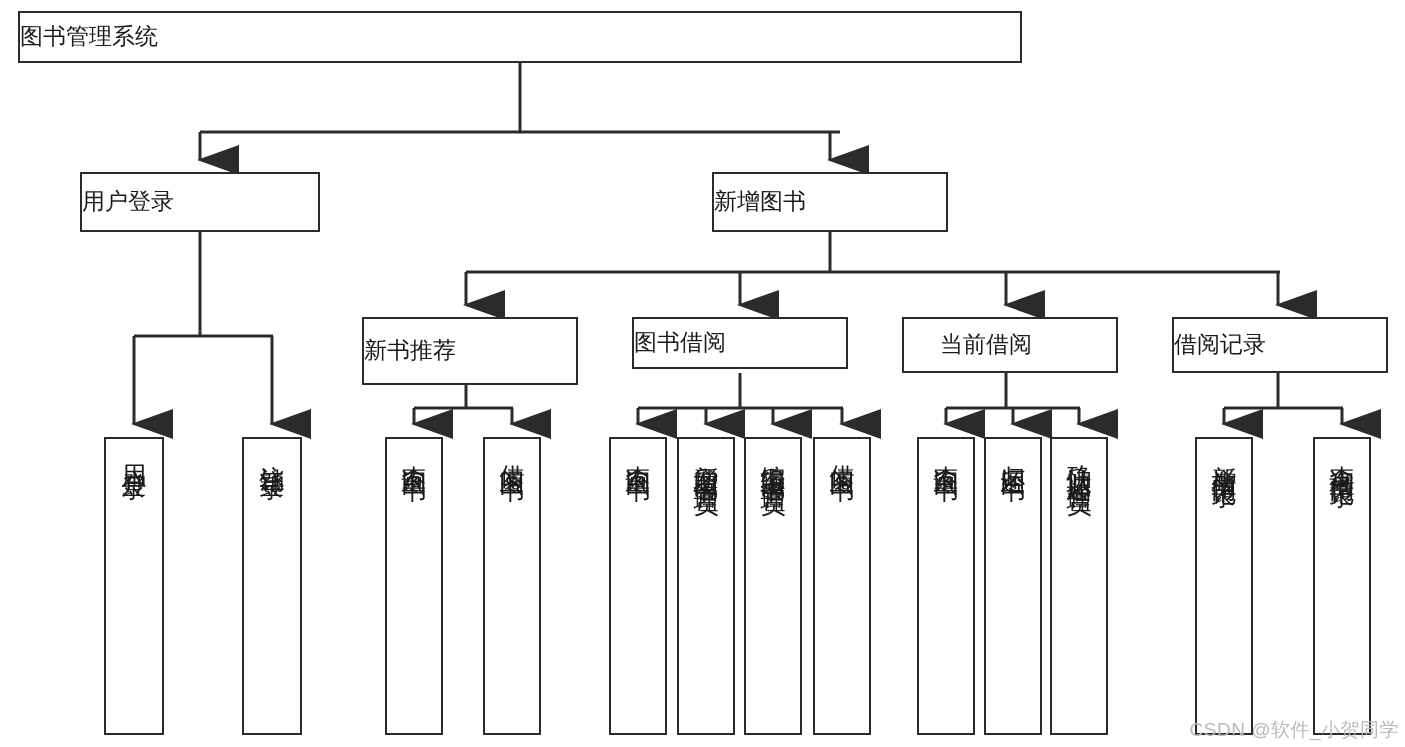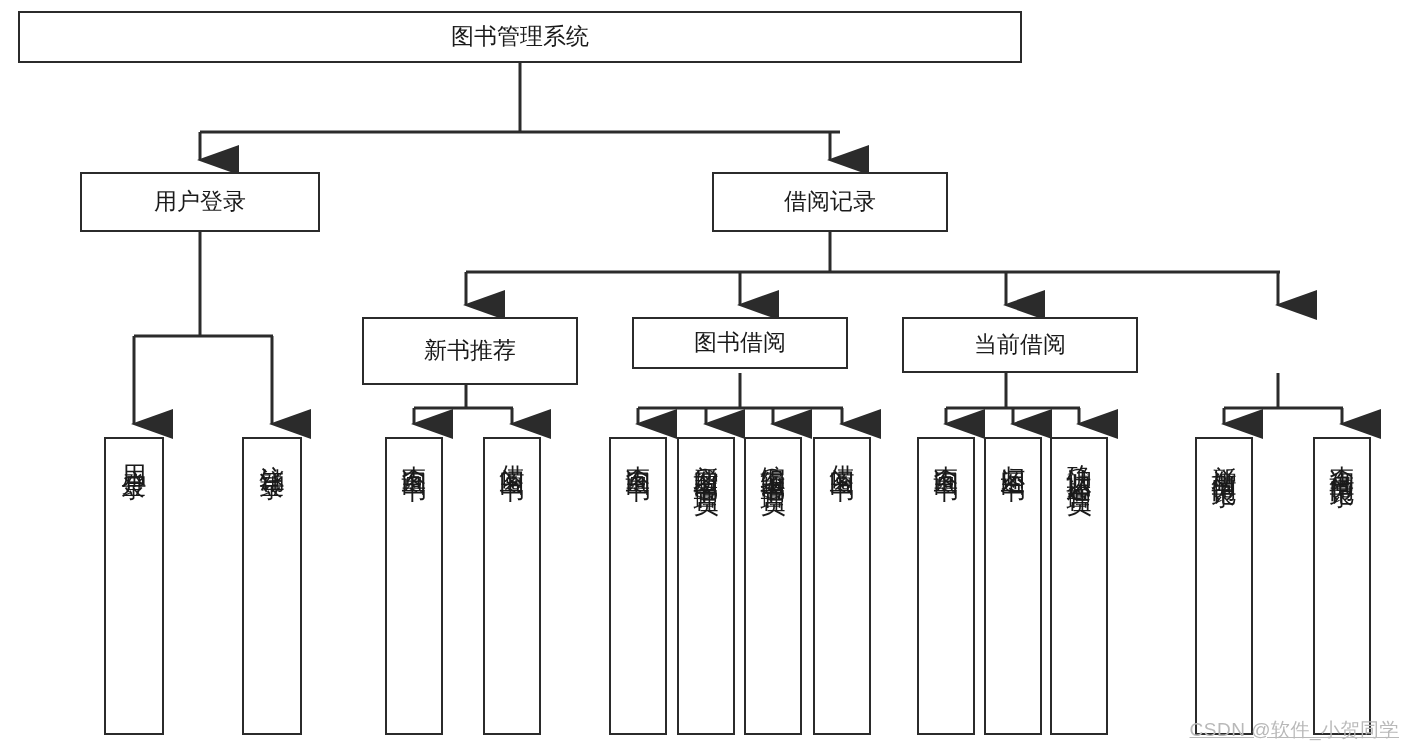--- a/index.html
+++ b/index.html
@@ -25,21 +25,21 @@
     height: 747px;
     pointer-events: none;
   }
   .node {
     position: absolute;
     box-sizing: border-box;
     border: 2px solid #2b2b2b;
     background: #ffffff;
     display: flex;
     align-items: center;
-    justify-content: center;
+    justify-content: flex-start;
     color: #1a1a1a;
   }
   .node .label {
     display: block;
     text-align: center;
     line-height: 1.18;
     color: #1a1a1a;
   }
   .node.h .label {
     font-size: 23px;
@@ -64,21 +64,20 @@
   }
   .watermark {
     position: absolute;
     right: 6px;
     bottom: 4px;
     font-size: 19px;
     color: #b9b9b9;
     letter-spacing: 0.5px;
     white-space: nowrap;
     user-select: none;
-    text-decoration: underline;
   }
 </style>
 </head>
 <body>
 
 <div id="canvas">
 
   <svg class="edges" viewBox="0 0 1405 747">
     <defs>
       <marker id="arw" viewBox="0 0 12 14" refX="6" refY="13" markerWidth="12" markerHeight="14" orient="auto-start-reverse">
@@ -131,35 +130,38 @@
 
   <div class="node root h" style="left:18px; top:11px; width:1004px; height:52px;">
     <span class="label">图书管理系统</span>
   </div>
 
   <div class="node h" style="left:80px; top:172px; width:240px; height:60px;">
     <span class="label">用户登录</span>
   </div>
 
   <div class="node h" style="left:712px; top:172px; width:236px; height:60px;">
-    <span class="label">借阅记录</span>
+    <span class="label">新增图书</span>
   </div>
 
   <div class="node h" style="left:362px; top:317px; width:216px; height:68px;">
     <span class="label">新书推荐</span>
   </div>
 
   <div class="node h" style="left:632px; top:317px; width:216px; height:52px;">
     <span class="label">图书借阅</span>
   </div>
 
-  <div class="node h" style="left:902px; top:317px; width:236px; height:56px;">
+  <div class="node h" style="left:902px; top:317px; width:216px; height:56px;padding-left:36px;">
     <span class="label">当前借阅</span>
   </div>
 
+  <div class="node h" style="left:1172px; top:317px; width:216px; height:56px;">
+    <span class="label">借阅记录</span>
+  </div>
 
   <div class="node v" style="left:104px; top:437px; width:60px; height:298px;">
     <span class="label">用户登录</span>
   </div>
   <div class="node v" style="left:242px; top:437px; width:60px; height:298px;">
     <span class="label">注销登录</span>
   </div>
 
   <div class="node v" style="left:385px; top:437px; width:58px; height:298px;">
     <span class="label">查询图书</span>

